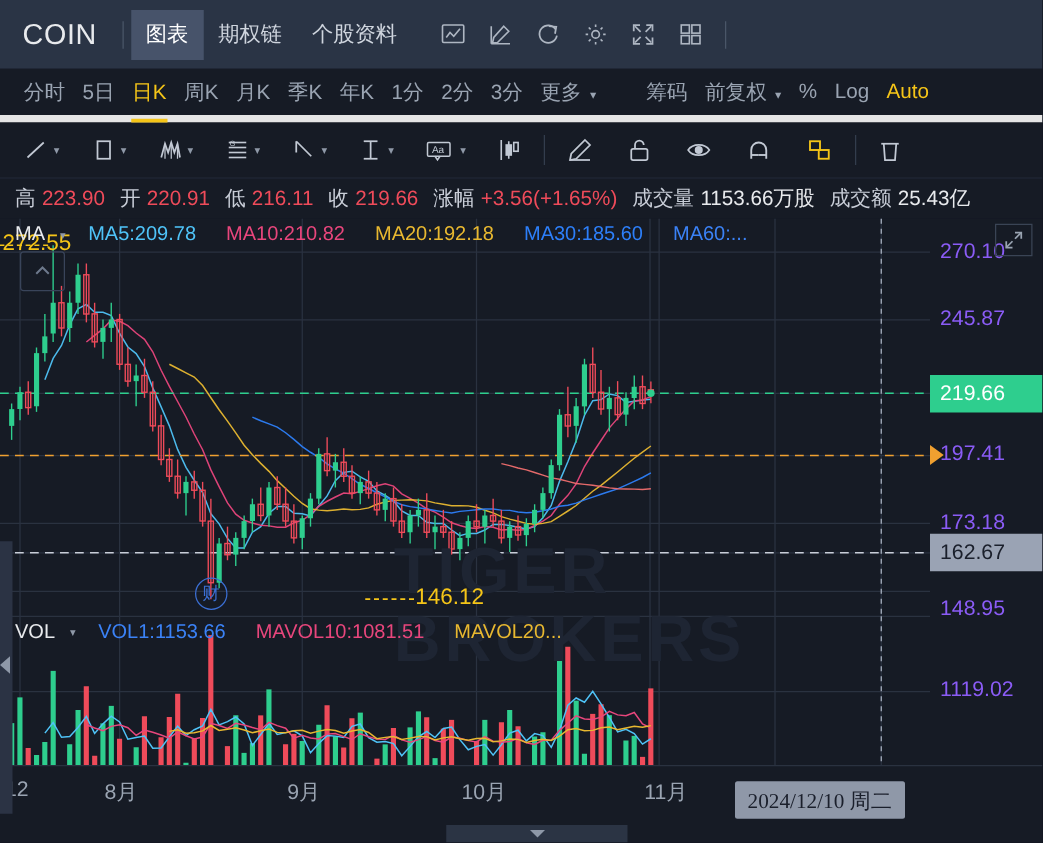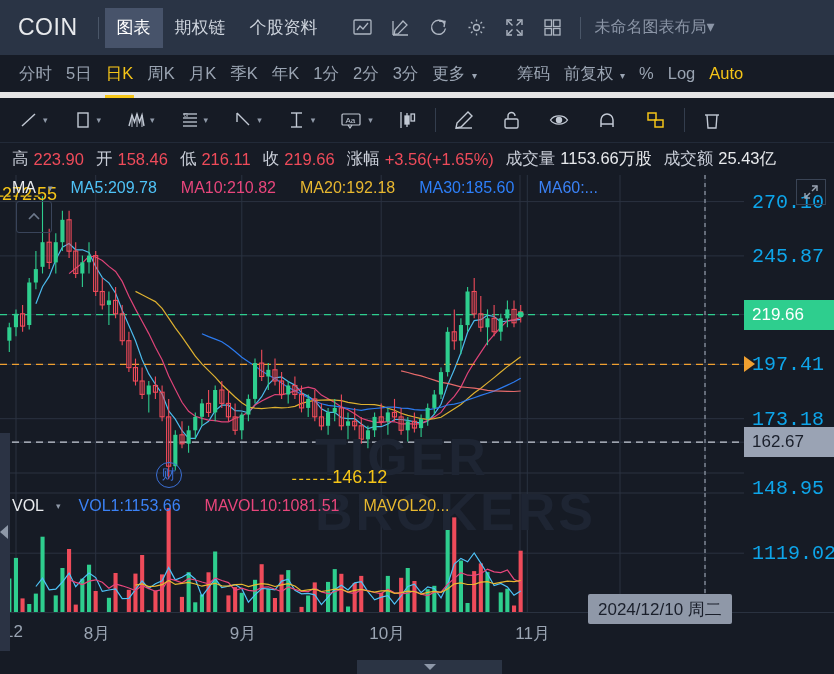--- a/index.html
+++ b/index.html
@@ -95,21 +95,21 @@
     align-items:center; justify-content:center; cursor:pointer; z-index:7;
   }
 
   .watermark {
     position:absolute; left:315px; top:255px; z-index:1; pointer-events:none;
     color:#1e2533; font-size:52px; font-weight:bold; letter-spacing:3px;
     line-height:1.05; text-align:left;
   }
 
   .axislabel {
-    position:absolute; left:8px; font-size:20px; color:#0ea5e9; white-space:nowrap;font-family:Liberation Mono, monospace;
+    position:absolute; left:8px; font-size:17px; color:#8b5cf6; white-space:nowrap;
   }
   .axisbadge {
     position:absolute; left:0; width:90px; height:30px; display:flex; align-items:center;
     padding-left:8px; font-size:17px; color:#ffffff;
   }
   .badge-green { background:#2ece8e; }
   .badge-gray  { background:#9aa3b4; color:#1a1f2b; }
   .axisarrow {
     position:absolute; left:0; width:0; height:0;
     border-top:8px solid transparent; border-bottom:8px solid transparent;
@@ -136,23 +136,23 @@
     display:flex; align-items:center; justify-content:center; z-index:5;
   }
 
   
   .timeaxis {
     position:absolute; left:0; top:612px; width:834px; height:44px;
     background:#161b25; border-top:1px solid #2a3240;
   }
   .tlabel { position:absolute; top:9px; font-size:17px; color:#9aa4b2; }
   .datebox {
-    position:absolute; left:588px; top:594px; height:30px; padding:0 10px;
+    position:absolute; left:588px; top:625px; height:30px; padding:0 10px;
     background:#8f98a8; color:#1a1f2b; font-size:17px; display:flex;
-    align-items:center; border-radius:2px; z-index:8; white-space:nowrap;
+    align-items:center; border-radius:2px; z-index:8; white-space:nowrap;font-family:Liberation Serif, serif;
   }
   .bottomhandle {
     position:absolute; left:357px; top:660px; width:145px; height:14px;
     background:#2b3444; display:flex; align-items:center; justify-content:center;
     cursor:pointer; z-index:9;
   }
   .bottomhandle .chev {
     width:0;height:0;border-left:6px solid transparent;border-right:6px solid transparent;
     border-top:6px solid #8e98a8;
   }
@@ -208,21 +208,20 @@
       <div class="ticon">
         <svg width="21" height="21" viewBox="0 0 21 21" fill="none" stroke="#aeb6c2" stroke-width="1.3">
           <rect x="3" y="3" width="6.5" height="6.5"></rect>
             <rect x="11.5" y="3" width="6.5" height="6.5"></rect>
           <rect x="3" y="11.5" width="6.5" height="6.5"></rect>
             <rect x="11.5" y="11.5" width="6.5" height="6.5"></rect>
         </svg>
       </div>
     </div>
     <div class="vsep" style="margin-left:10px"></div>
-    <div class="layoutname">未命名图表布局▾</div>
   </div>
 
   <div class="periodbar">
     <div class="pitem">分时</div>
     <div class="pitem">5日</div>
     <div class="pitem active">日K</div>
     <div class="pitem">周K</div>
     <div class="pitem">月K</div>
     <div class="pitem">季K</div>
     <div class="pitem">年K</div>
@@ -354,21 +353,21 @@
         <line x1="4" y1="6" x2="18" y2="6"></line>
         <path d="M6 6 L7 19 L15 19 L16 6"></path>
         </svg>
     </div>
   </div>
 
   <div class="quotebar">
     <span class="qlabel">高</span>
     <span class="qval qred">223.90</span>
     <span class="qlabel">开</span>
-    <span class="qval qred">158.46</span>
+    <span class="qval qred">220.91</span>
     <span class="qlabel">低</span>
     <span class="qval qred">216.11</span>
     <span class="qlabel">收</span>
     <span class="qval qred">219.66</span>
     <span class="qlabel">涨幅</span>
     <span class="qval qred">+3.56(+1.65%)</span>
     <span class="qlabel">成交量</span>
     <span class="qval qwhite">1153.66万股</span>
     <span class="qlabel">成交额</span>
     <span class="qval qwhite">25.43亿</span>

